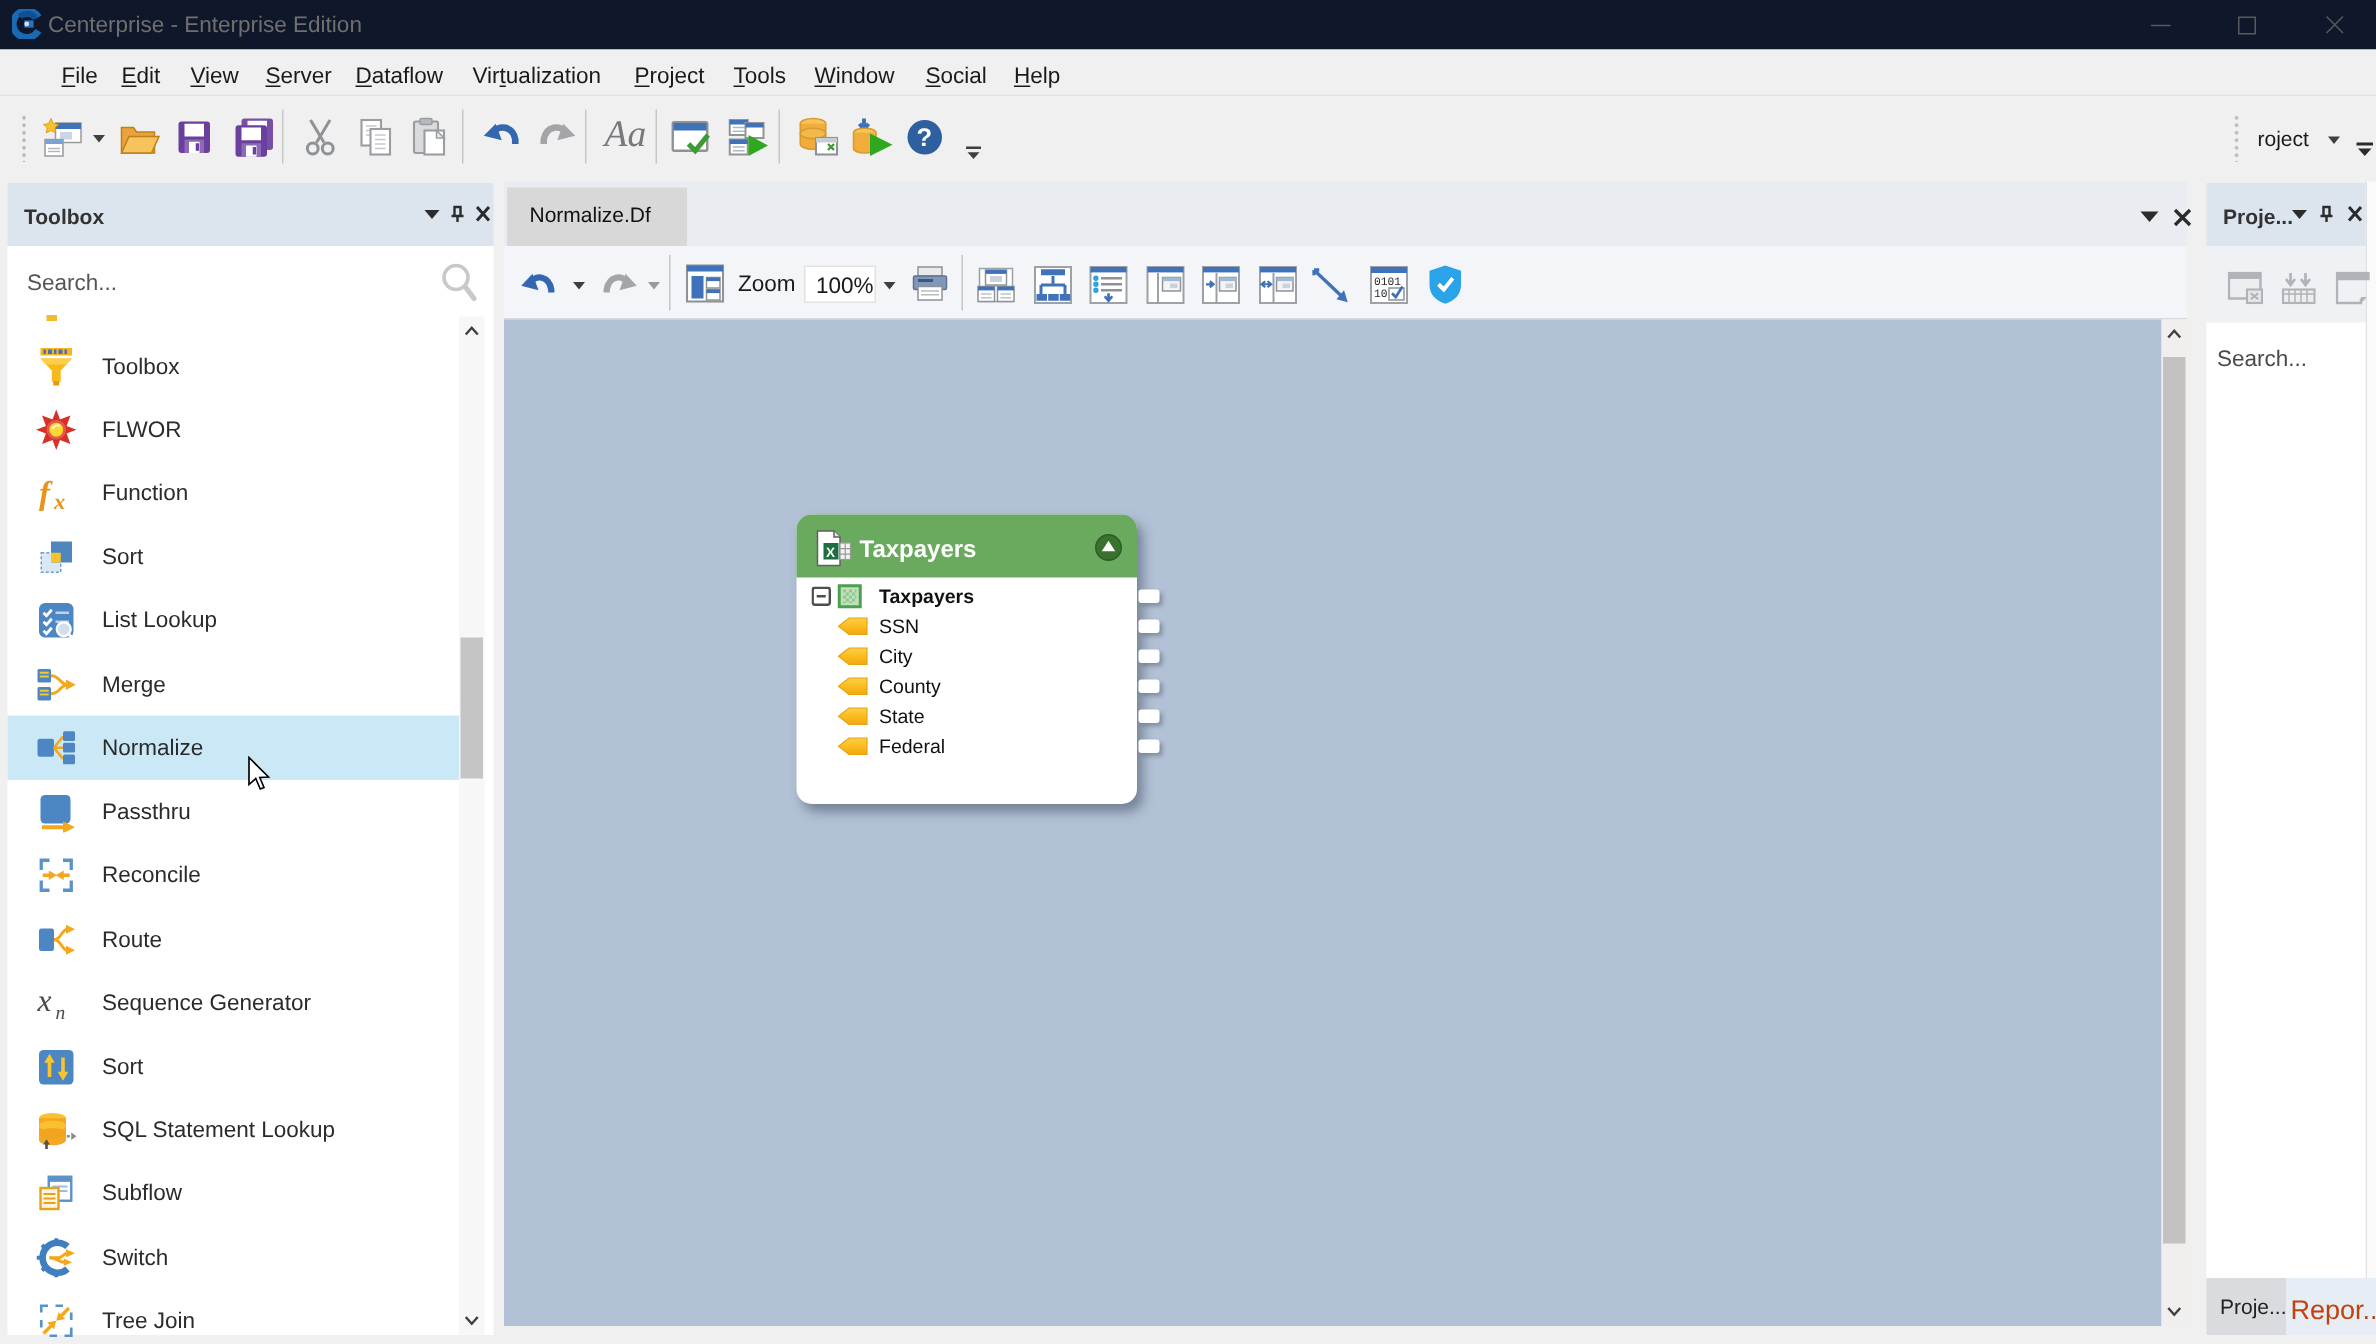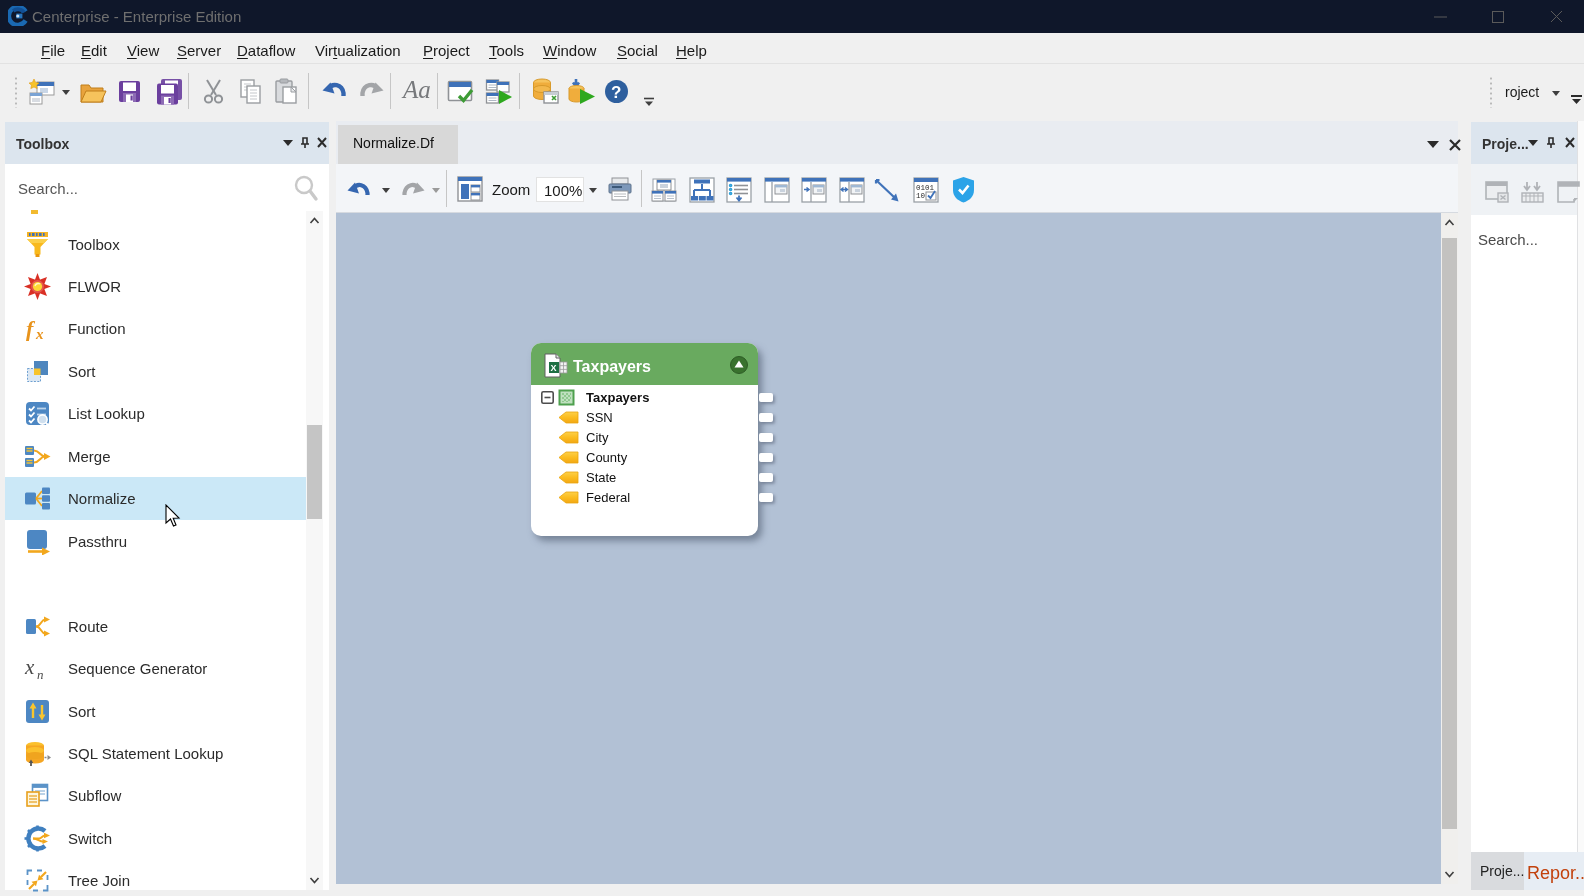--- a/index.html
+++ b/index.html
@@ -319,20 +319,35 @@
       </svg>
     <div class="tx">Normalize</div>
   </div>
   <div class="row" style="top:355.7px">
     <svg class="ic" viewBox="0 0 27 27">
         <rect x="3" y="2" width="20" height="19" rx="3" fill="#4d87c3"></rect>
 <path d="M4 23.5 L19 23.5" stroke="#f2a71d" stroke-width="2.6"></path>
 <path d="M18 19.5 L26 23.5 L18 27.5 Z" fill="#f2a71d"></path>
       </svg>
     <div class="tx">Passthru</div>
+  </div>
+  <div class="row" style="top:398.1px">
+    <svg class="ic" viewBox="0 0 27 27">
+        <g stroke="#5b93c8" stroke-width="2.2" fill="none">
+          <path d="M9 3.5 L3.5 3.5 L3.5 10"></path>
+          <path d="M3.5 17 L3.5 23.5 L9 23.5"></path>
+          <path d="M18 3.5 L23.5 3.5 L23.5 10"></path>
+          <path d="M23.5 17 L23.5 23.5 L18 23.5"></path>
+        </g>
+<path d="M4.5 13.5 L9 13.5" stroke="#f2a71d" stroke-width="2.2"></path>
+        <path d="M8.5 10.3 L14 13.5 L8.5 16.7 Z" fill="#f2a71d"></path>
+<path d="M22.5 13.5 L18 13.5" stroke="#f2a71d" stroke-width="2.2"></path>
+        <path d="M18.5 10.3 L13 13.5 L18.5 16.7 Z" fill="#f2a71d"></path>
+      </svg>
+    <div class="tx">Reconcile</div>
   </div>
   <div class="row" style="top:440.6px">
     <svg class="ic" viewBox="0 0 27 27">
         <rect x="2" y="6" width="10" height="15" rx="1.5" fill="#4d87c3"></rect>
 <g stroke="#f2a71d" stroke-width="2" fill="none">
           <path d="M12 13.5 C17 13.5 17 6.5 21 6.5"></path>
           <path d="M12 13.5 C17 13.5 17 20.5 21 20.5"></path>
         </g>
 <path d="M20 3.5 L26 6.5 L20 9.5 Z" fill="#f2a71d"></path>
 <path d="M20 17.5 L26 20.5 L20 23.5 Z" fill="#f2a71d"></path>

